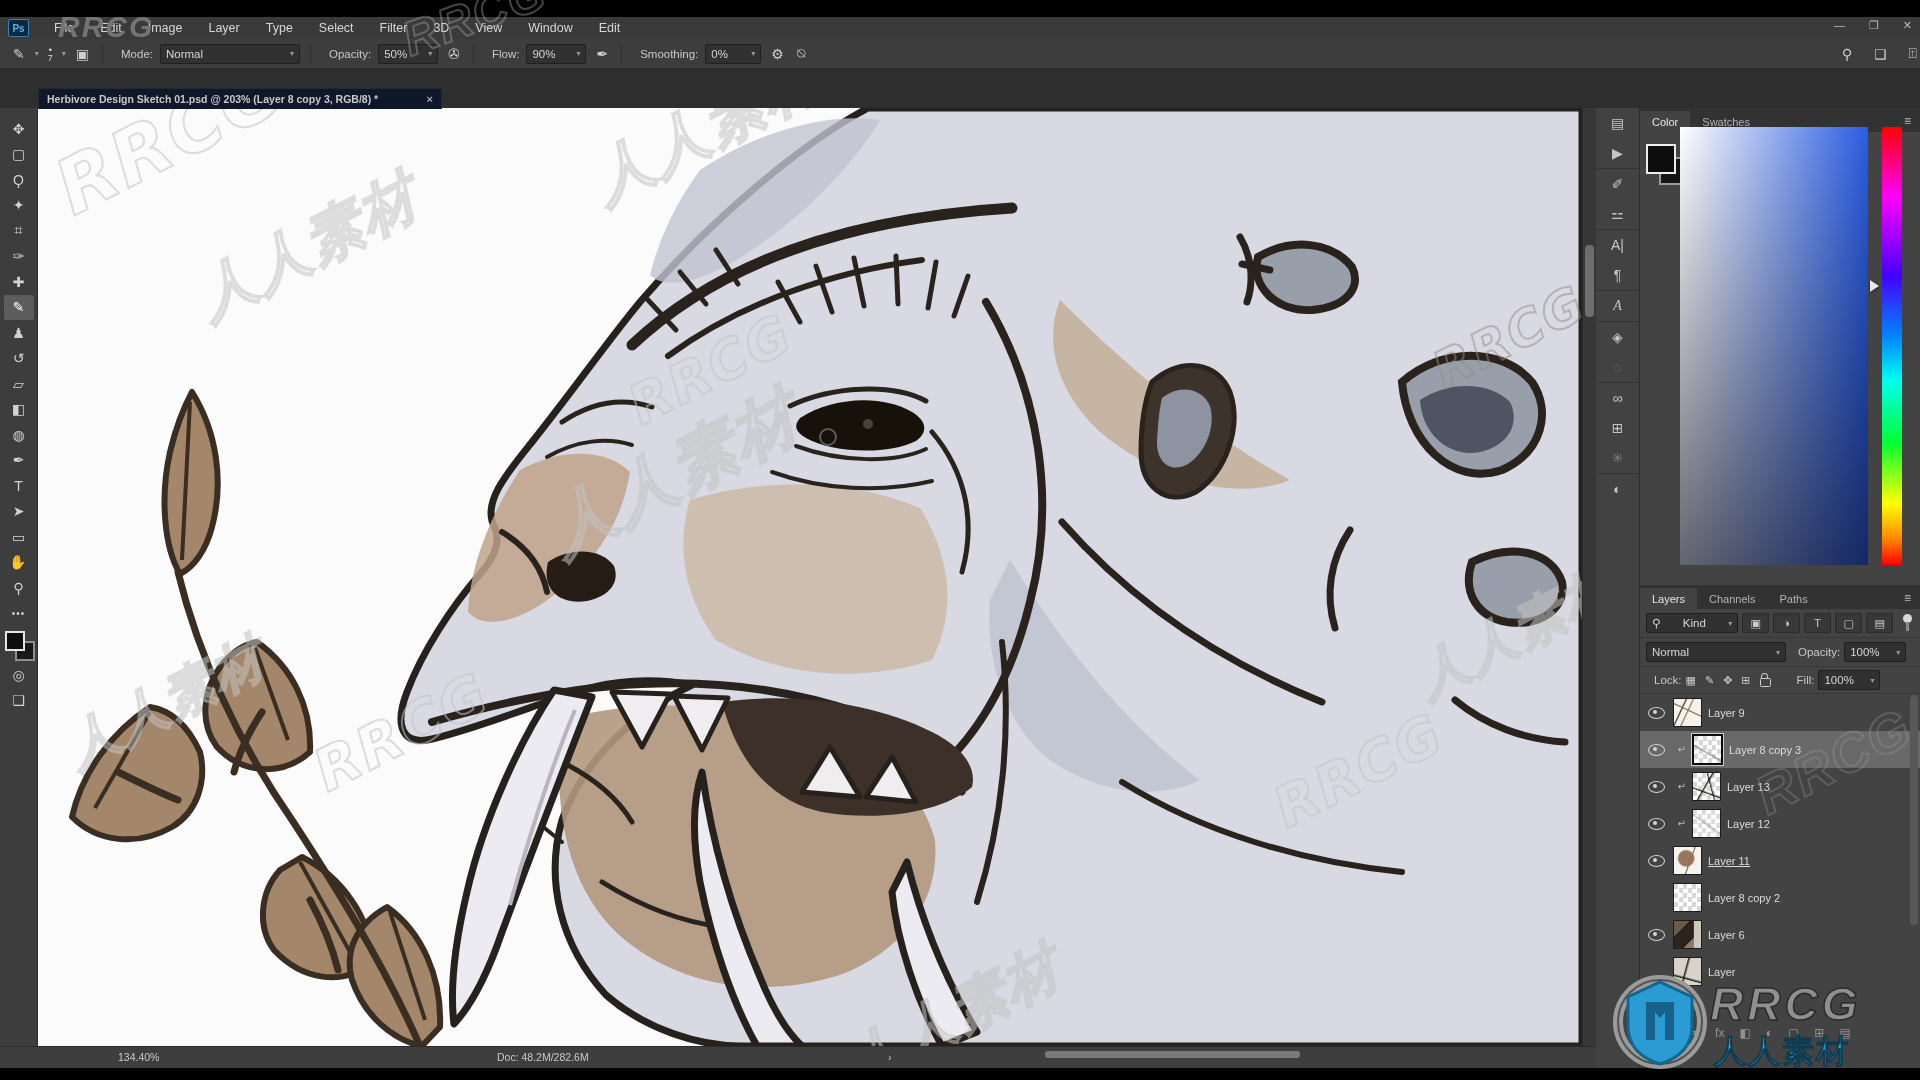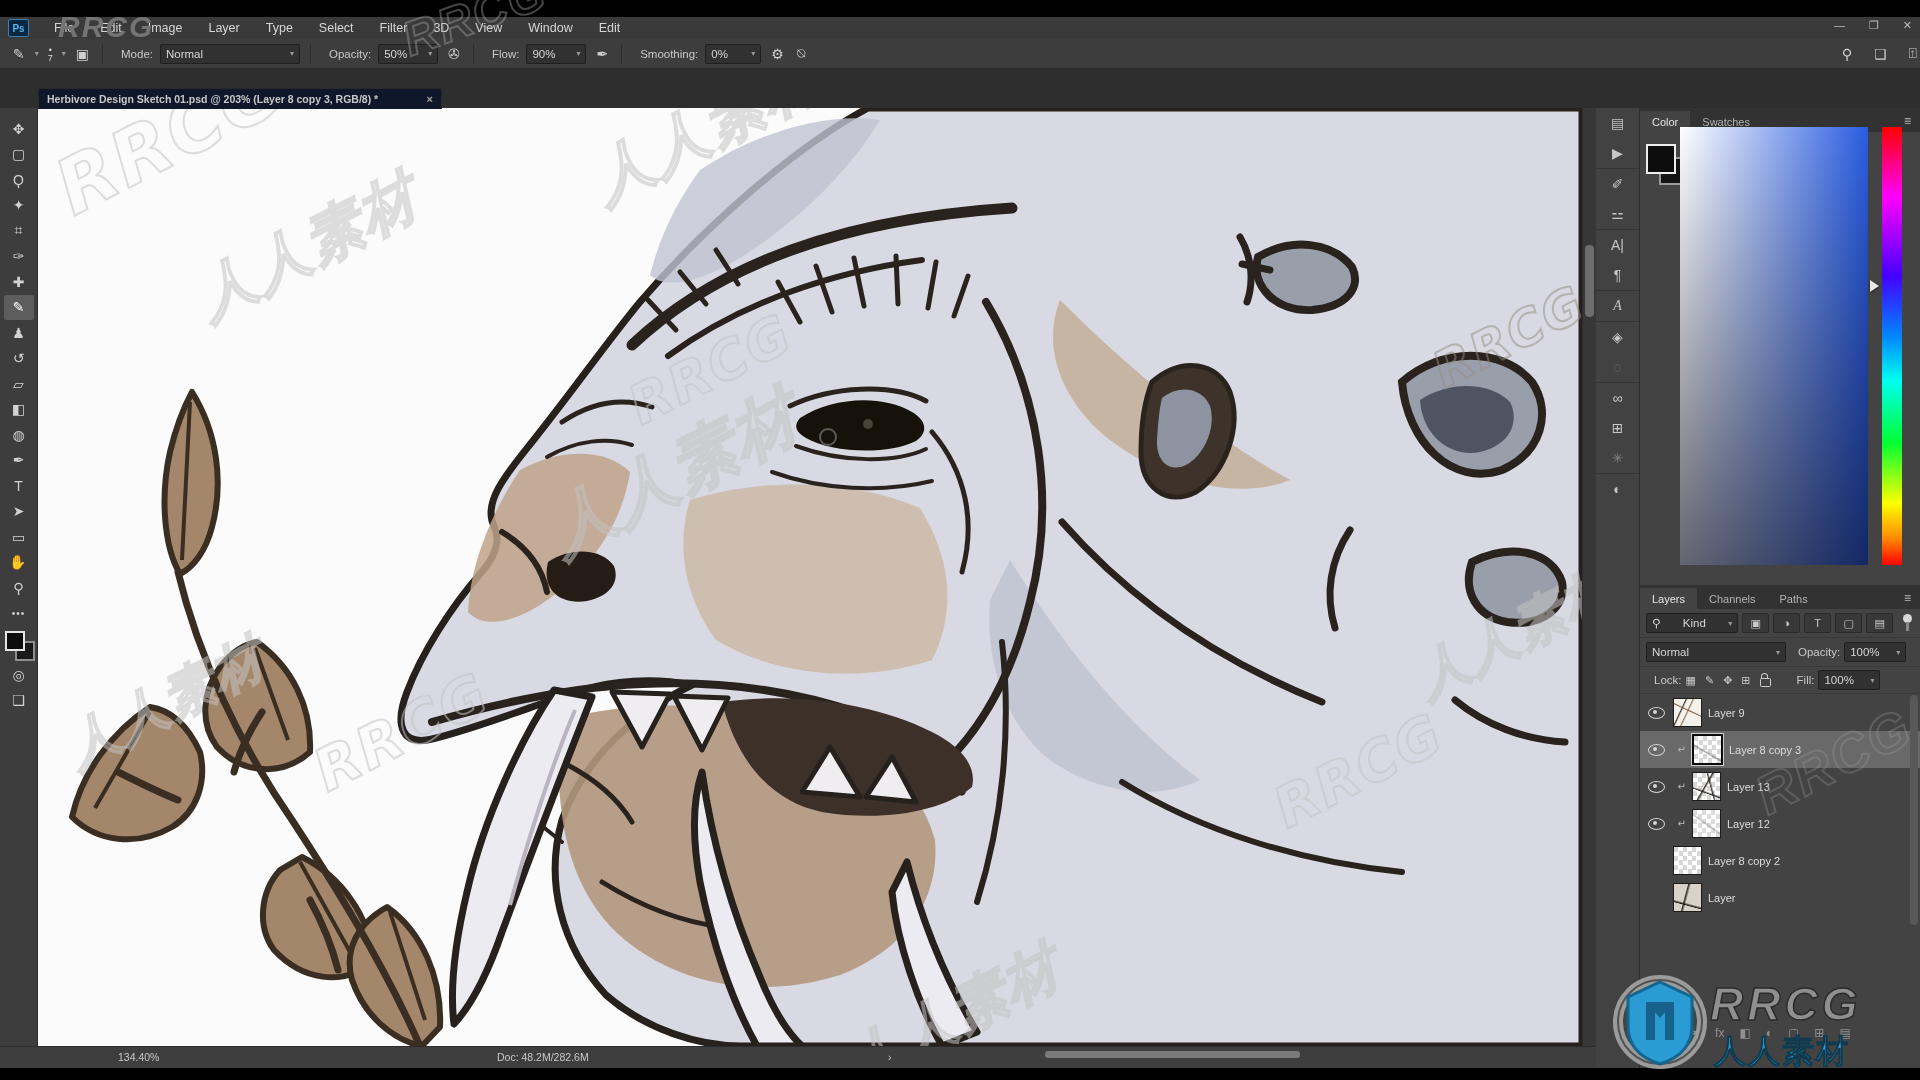--- a/index.html
+++ b/index.html
@@ -484,23 +484,37 @@
         </div>
         <div class="lrow">
           <span class="eyecell">
               <span class="eye"></span>
             </span>
           <span class="clip">↵</span>
           <span class="thumb t12"></span>
           <span class="lname">Layer 12</span>
         </div>
         <div class="lrow">
+          <span class="eyecell">
+              <span class="eye"></span>
+            </span>
+          <span class="thumb t11"></span>
+          <span class="lname u">Layer 11</span>
+        </div>
+        <div class="lrow">
           <span class="eyecell"></span>
           <span class="thumb checker"></span>
           <span class="lname">Layer 8 copy 2</span>
+        </div>
+        <div class="lrow">
+          <span class="eyecell">
+              <span class="eye"></span>
+            </span>
+          <span class="thumb t6"></span>
+          <span class="lname">Layer 6</span>
         </div>
         <div class="lrow">
           <span class="eyecell"></span>
           <span class="thumb tlast"></span>
           <span class="lname">Layer</span>
         </div>
       </div>
 
       <div class="lfooter">
         <span>⚭</span>

